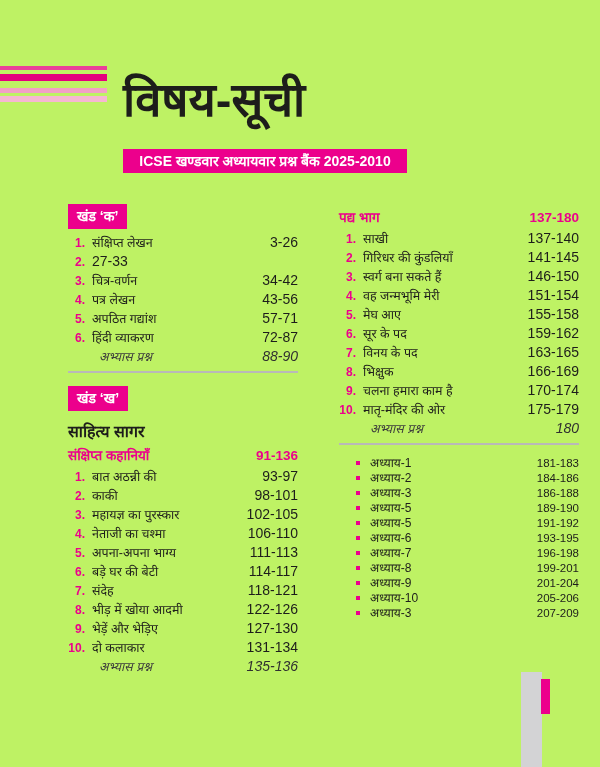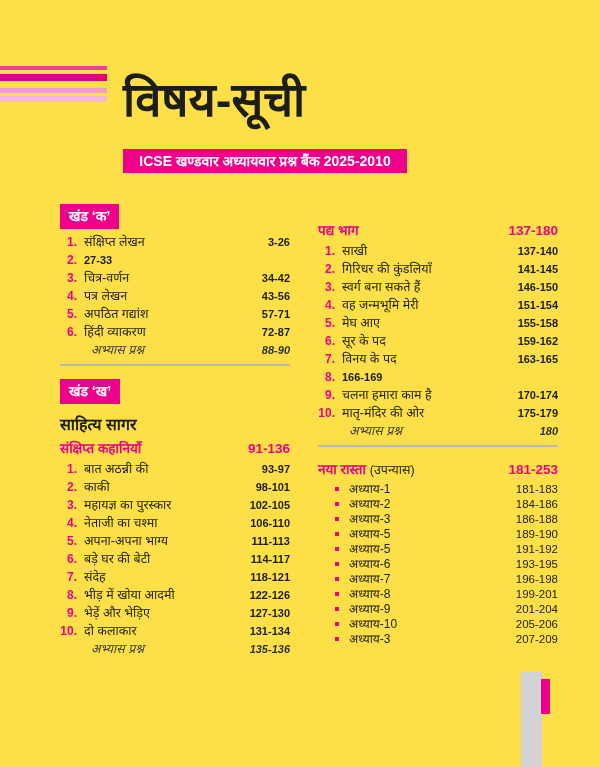--- a/index.html
+++ b/index.html
@@ -2,50 +2,50 @@
 <html lang="hi" style="--accent: #ec008c; --accent-dark: #e4007e; --stripe-mid: #ea3f99; --pink-light1: #f2a0c6; --pink-light2: #f6b8d2; --gray-bar: #d3d3d5; --divider: #b9b9b9; --ink: #1d1d1b;"><head>
 <meta charset="utf-8">
 <style>
   :root{
     --accent:#ec008c; --accent-dark:#e4007e; --stripe-mid:#ea3f99;
     --pink-light1:#f2a0c6; --pink-light2:#f6b8d2;
     --gray-bar:#d3d3d5; --divider:#b9b9b9; --ink:#1d1d1b;
   }
   *{box-sizing:border-box;margin:0;padding:0;}
   body{background:#fff;}
-  .page{position:relative;width:600px;height:767px;background:#fde047;overflow:hidden;
+  .page{position:relative;width:600px;height:767px;background:#bef264;overflow:hidden;
         font-family:"Liberation Sans","DejaVu Sans",sans-serif;color:var(--ink);}
   
   .stripes{position:absolute;left:0;top:66px;width:107px;}
   .stripe{width:100%;}
   .s1{height:4px;background:var(--stripe-mid);margin-bottom:4px;}
   .s2{height:7px;background:var(--accent-dark);margin-bottom:7px;}
   .s3{height:5px;background:var(--pink-light1);margin-bottom:3px;}
   .s4{height:6px;background:var(--pink-light2);}
   
   .title{position:absolute;left:123px;top:74px;font-size:47px;font-weight:bold;
          line-height:1.1;color:var(--ink);white-space:nowrap;}
   .banner{position:absolute;left:123px;top:149px;width:284px;height:24px;
           background:var(--accent);color:#fff;font-size:14px;font-weight:bold;
           text-align:center;line-height:24px;white-space:nowrap;}
   
-  .columns{position:absolute;left:60px;top:204px;width:495px;display:flex;gap:28px;align-items:center;}
+  .columns{position:absolute;left:68px;top:204px;width:495px;display:flex;gap:41px;}
   .col-left{width:230px;flex:none;}
   .col-right{width:240px;flex:none;}
   .badge{display:inline-block;background:var(--accent);color:#fff;font-weight:bold;
          font-size:14px;padding:2px 9px 4px;margin-bottom:7px;}
   .subtitle{font-size:16px;font-weight:bold;margin:2px 0 4px;}
   .sec-head{display:flex;justify-content:space-between;align-items:baseline;
             font-size:13.5px;font-weight:bold;color:var(--accent);margin:2px 0 6px;}
   .sec-head .suffix{color:var(--ink);font-weight:normal;font-size:12.5px;}
   .row{display:flex;align-items:baseline;font-size:12.5px;line-height:13px;margin-bottom:5px;}
   .num{flex:none;min-width:24px;text-align:right;padding-right:7px;
        color:var(--accent);font-weight:bold;font-size:12px;}
   .label{flex:1;padding-right:6px;}
-  .pages{flex:none;font-weight:bold;font-size:11px;white-space:nowrap;}
+  .pages{flex:none;font-weight:normal;font-size:14px;white-space:nowrap;}
   .practice{margin-top:1px;}
   .practice .plabel{flex:1;padding-left:31px;font-style:italic;color:#3c3c3c;}
   .practice .pages{font-style:italic;color:#303030;}
   .divider{border:none;border-top:2px solid var(--divider);margin:7px 0 13px;}
   .brow{display:flex;align-items:baseline;font-size:12px;line-height:11px;margin-bottom:4px;}
   .bullet{flex:none;width:4px;height:4px;background:var(--accent);
           margin:0 10px 1px 17px;align-self:center;}
   .brow .pages{font-weight:normal;font-size:11.5px;}
   .pad-top{margin-top:4px;}
   
@@ -238,20 +238,21 @@
           </div>
 
           <div class="row">
             <span class="num">7.</span>
             <span class="label">विनय के पद</span>
             <span class="pages">163-165</span>
           </div>
 
           <div class="row">
             <span class="num">8.</span>
+            <span class="label">भिक्षुक</span>
             <span class="pages">166-169</span>
           </div>
 
           <div class="row">
             <span class="num">9.</span>
             <span class="label">चलना हमारा काम है</span>
             <span class="pages">170-174</span>
           </div>
 
           <div class="row">
@@ -261,27 +262,20 @@
           </div>
 
       </div>
       <div class="row practice">
         <span class="plabel">अभ्यास प्रश्न</span>
         <span class="pages">180</span>
       </div>
 
       <hr class="divider">
 
-      <div class="sec-head">
-        <span>
-          <span>नया रास्ता</span>
-          <span class="suffix">(उपन्यास)</span>
-        </span>
-        <span>181-253</span>
-      </div>
 
       <div>
 
           <div class="brow">
             <span class="bullet"></span>
             <span class="label">अध्याय-1</span>
             <span class="pages">181-183</span>
           </div>
 
           <div class="brow">

